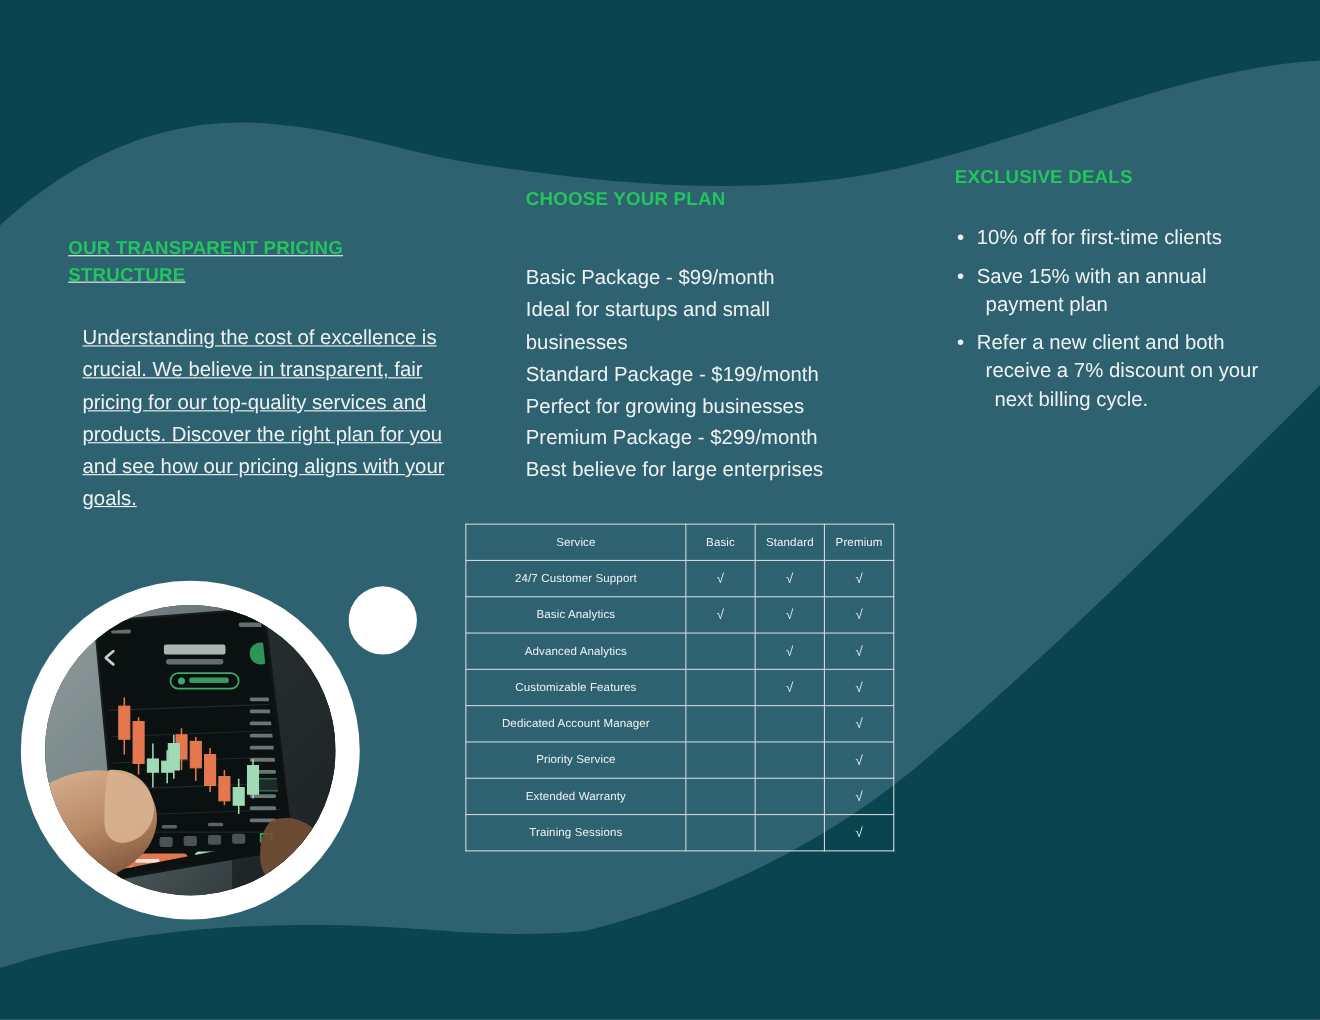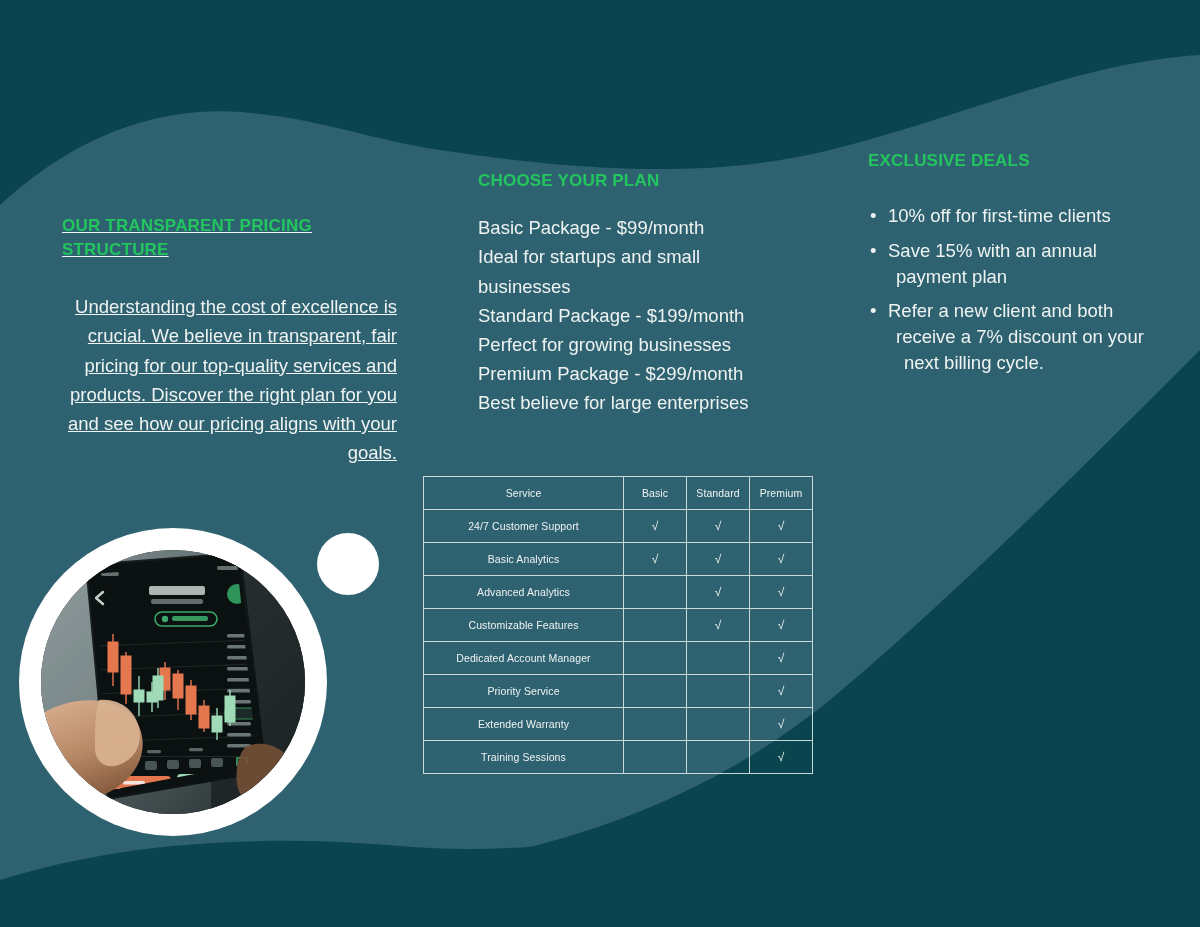--- a/index.html
+++ b/index.html
@@ -34,38 +34,37 @@
     letter-spacing: 0.2px;
     line-height: 1.42;
     color: #22c55e;
     margin: 0 0 0 0;
   }
   .body-text {
     font-size: 18.5px;
     line-height: 1.58;
     color: #eef3f1;
     font-weight: 400;
-    margin: 0;
-    text-align: right;
+    margin: 13px;
   }
   .plan-line {
     font-size: 18.5px;
     line-height: 1.58;
     color: #eef3f1;
     white-space: nowrap;
   }
 
   
   #col-left { left: 62px; top: 214px; width: 340px; text-decoration: underline; }
   #col-left .heading { width: 280px; }
   #col-left .body-text { margin-top: 30px; width: 335px; }
 
   
   #col-middle { left: 478px; top: 169px; width: 330px; }
-  #col-middle .plan-block { margin-top: 20px; }
+  #col-middle .plan-block { margin-top: 44px; }
 
   
   #col-right { left: 868px; top: 149px; width: 310px; }
   #col-right .deals { margin-top: 30px; list-style: none; padding: 0; }
   #col-right .deal-item {
     font-size: 18.5px;
     line-height: 1.39;
     color: #eef3f1;
     position: relative;
     padding-left: 20px;

